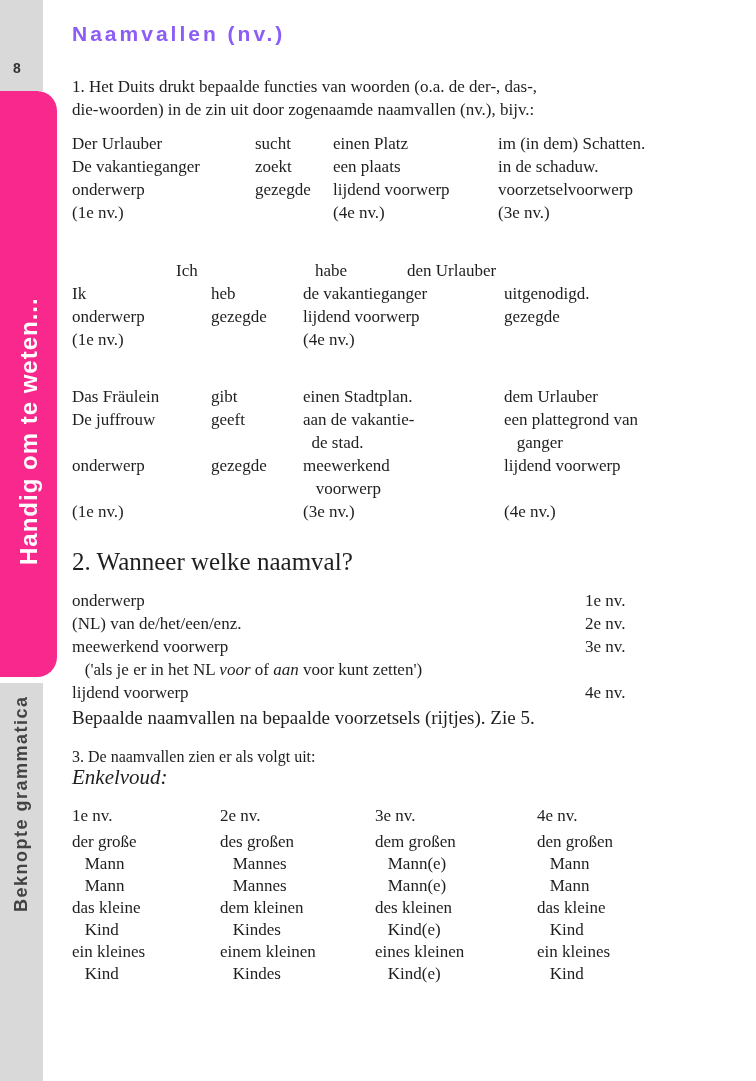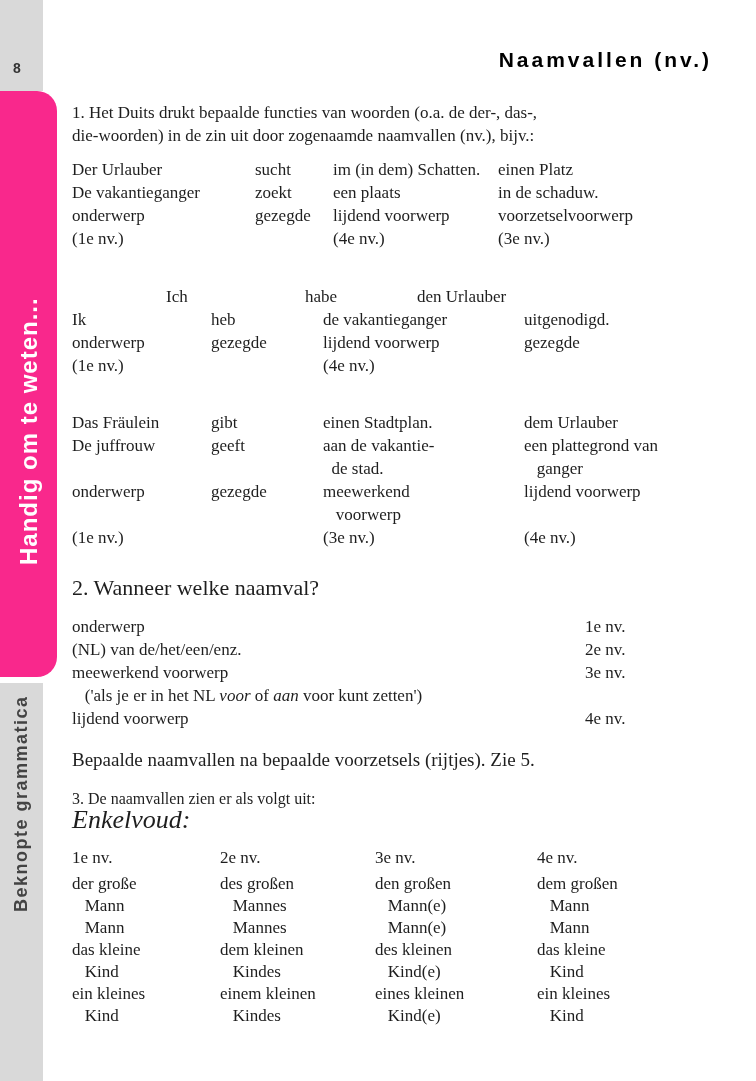--- a/index.html
+++ b/index.html
@@ -20,43 +20,43 @@
                  font-family: "Liberation Sans", sans-serif; font-weight: bold;
                  font-size: 14px; color: #333333; }
   .vtext       { position: absolute; white-space: nowrap;
                  transform: rotate(-90deg); transform-origin: 0 0;
                  font-family: "Liberation Sans", sans-serif; font-weight: bold; }
   .sidebar-title        { left: 15px; top: 565px; font-size: 24px; letter-spacing: 1px; color: #ffffff; }
   .sidebar-bottom-label { left: 11px; top: 912px; font-size: 18px; letter-spacing: 1.5px; color: #434343; }
 
   
   .content { position: absolute; left: 72px; top: 0; width: 640px; }
-  .doc-title { margin-top: 48px; font-family: "Liberation Sans", sans-serif;
-               font-weight: bold; font-size: 21px; letter-spacing: 3px; color: #000000; text-align: right; }
+  .doc-title { margin-top: 22px; font-family: "Liberation Sans", sans-serif;
+               font-weight: bold; font-size: 21px; letter-spacing: 3px; color: #8b5cf6; }
   .line, .trow { font-size: 17px; line-height: 23px; }
   .intro { margin-top: 29px; }
-  .h2 { margin-top: 27px; font-size: 22px; line-height: 23px; }
-  .note { margin-top: 18px; font-size: 19px; line-height: 23px; }
+  .h2 { margin-top: 27px; font-size: 25px; line-height: 23px; }
+  .note { margin-top: 2px; font-size: 19px; line-height: 23px; }
   .h3 { margin-top: 17px; font-size: 16px; line-height: 21px; }
-  .sub { font-size: 26px; line-height: 21px; font-style: italic; }
+  .sub { font-size: 21px; line-height: 21px; font-style: italic; }
   .it { font-style: italic; }
 
   
   .trow { display: flex; justify-content: center; }
   .tcell { white-space: pre; }
   .t1  { margin-top: 11px; }
   .t2  { margin-top: 35px; }
   .t3  { margin-top: 34px; }
   .t1 .tcell:nth-child(1) { width: 183px; }
   .t1 .tcell:nth-child(2) { width: 78px;  }
   .t1 .tcell:nth-child(3) { width: 165px; }
   .t1 .tcell:nth-child(4) { flex: 1; }
   .t2 .tcell:nth-child(1), .t3 .tcell:nth-child(1) { width: 139px; }
   .t2 .tcell:nth-child(2), .t3 .tcell:nth-child(2) { width: 92px;  }
-  .t2 .tcell:nth-child(3), .t3 .tcell:nth-child(3) { width: 201px; margin-left: 20px; }
+  .t2 .tcell:nth-child(3), .t3 .tcell:nth-child(3) { width: 201px; }
   .t2 .tcell:nth-child(4), .t3 .tcell:nth-child(4) { flex: 1; }
   .tlist { margin-top: 16px; }
   .tlist .tcell:nth-child(1) { width: 513px; }
   .tlist .tcell:nth-child(2) { flex: 1; }
   .tenk { margin-top: 17px; }
   .tenk .trow { line-height: 22px; }
   .tenk .trow:first-child { margin-bottom: 4px; }
   .tenk .tcell:nth-child(1) { width: 148px; }
   .tenk .tcell:nth-child(2) { width: 155px; }
   .tenk .tcell:nth-child(3) { width: 162px; }
@@ -78,22 +78,22 @@
 
   <div class="intro">
     <div class="line">1. Het Duits drukt bepaalde functies van woorden (o.a. de der-, das-,</div>
     <div class="line">die-woorden) in de zin uit door zogenaamde naamvallen (nv.), bijv.:</div>
   </div>
 
   <div class="t1">
       <div class="trow">
         <div class="tcell"><span>Der Urlauber</span></div>
         <div class="tcell"><span>sucht</span></div>
+        <div class="tcell"><span>einen Platz</span></div>
         <div class="tcell"><span>im (in dem) Schatten.</span></div>
-        <div class="tcell"><span>einen Platz</span></div>
       </div>
       <div class="trow">
         <div class="tcell"><span>De vakantieganger</span></div>
         <div class="tcell"><span>zoekt</span></div>
         <div class="tcell"><span>een plaats</span></div>
         <div class="tcell"><span>in de schaduw.</span></div>
       </div>
       <div class="trow">
         <div class="tcell"><span>onderwerp</span></div>
         <div class="tcell"><span>gezegde</span></div>
@@ -206,22 +206,22 @@
   <div class="tenk">
       <div class="trow">
         <div class="tcell"><span>1e nv.</span></div>
         <div class="tcell"><span>2e nv.</span></div>
         <div class="tcell"><span>3e nv.</span></div>
         <div class="tcell"><span>4e nv.</span></div>
       </div>
       <div class="trow">
         <div class="tcell"><span>der große</span></div>
         <div class="tcell"><span>des großen</span></div>
+        <div class="tcell"><span>dem großen</span></div>
         <div class="tcell"><span>den großen</span></div>
-        <div class="tcell"><span>dem großen</span></div>
       </div>
       <div class="trow">
         <div class="tcell"><span>&nbsp;&nbsp;&nbsp;Mann</span></div>
         <div class="tcell"><span>&nbsp;&nbsp;&nbsp;Mannes</span></div>
         <div class="tcell"><span>&nbsp;&nbsp;&nbsp;Mann(e)</span></div>
         <div class="tcell"><span>&nbsp;&nbsp;&nbsp;Mann</span></div>
       </div>
       <div class="trow">
         <div class="tcell"><span>&nbsp;&nbsp;&nbsp;Mann</span></div>
         <div class="tcell"><span>&nbsp;&nbsp;&nbsp;Mannes</span></div>

